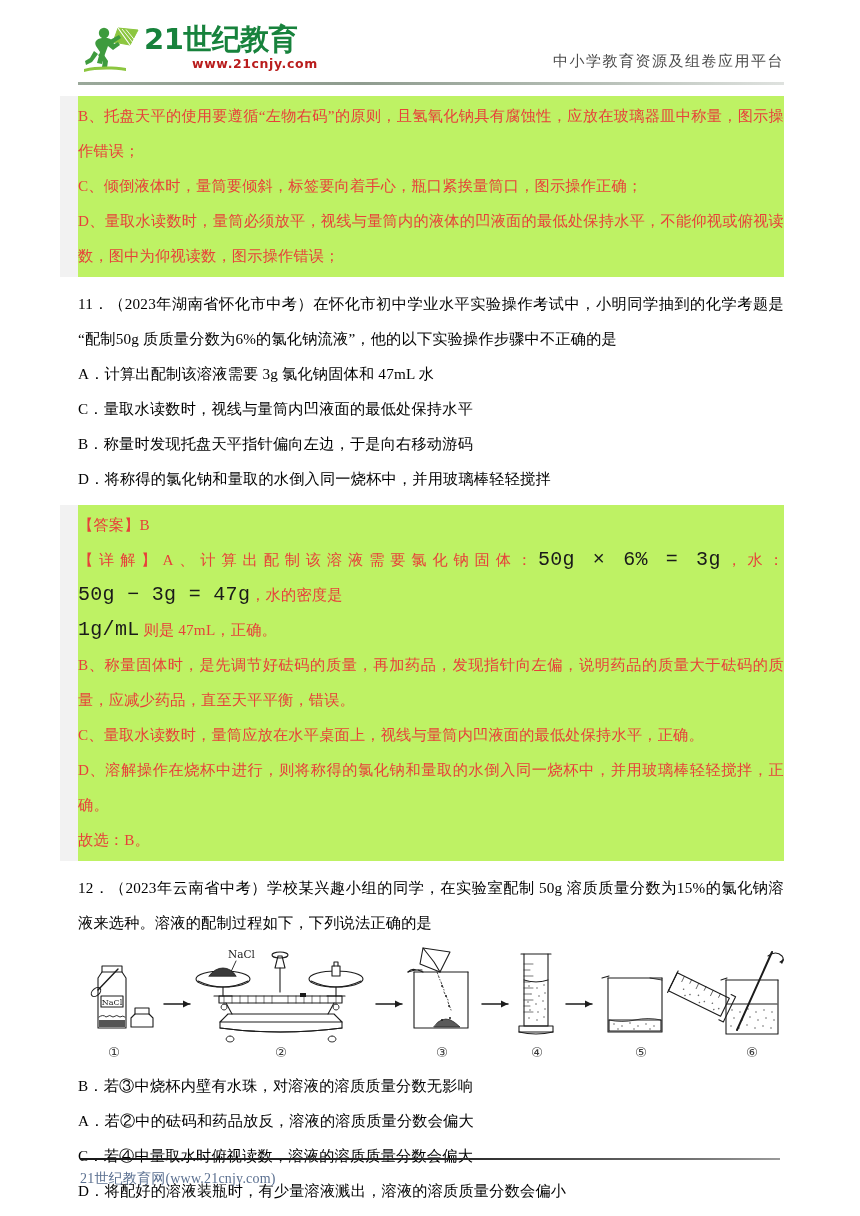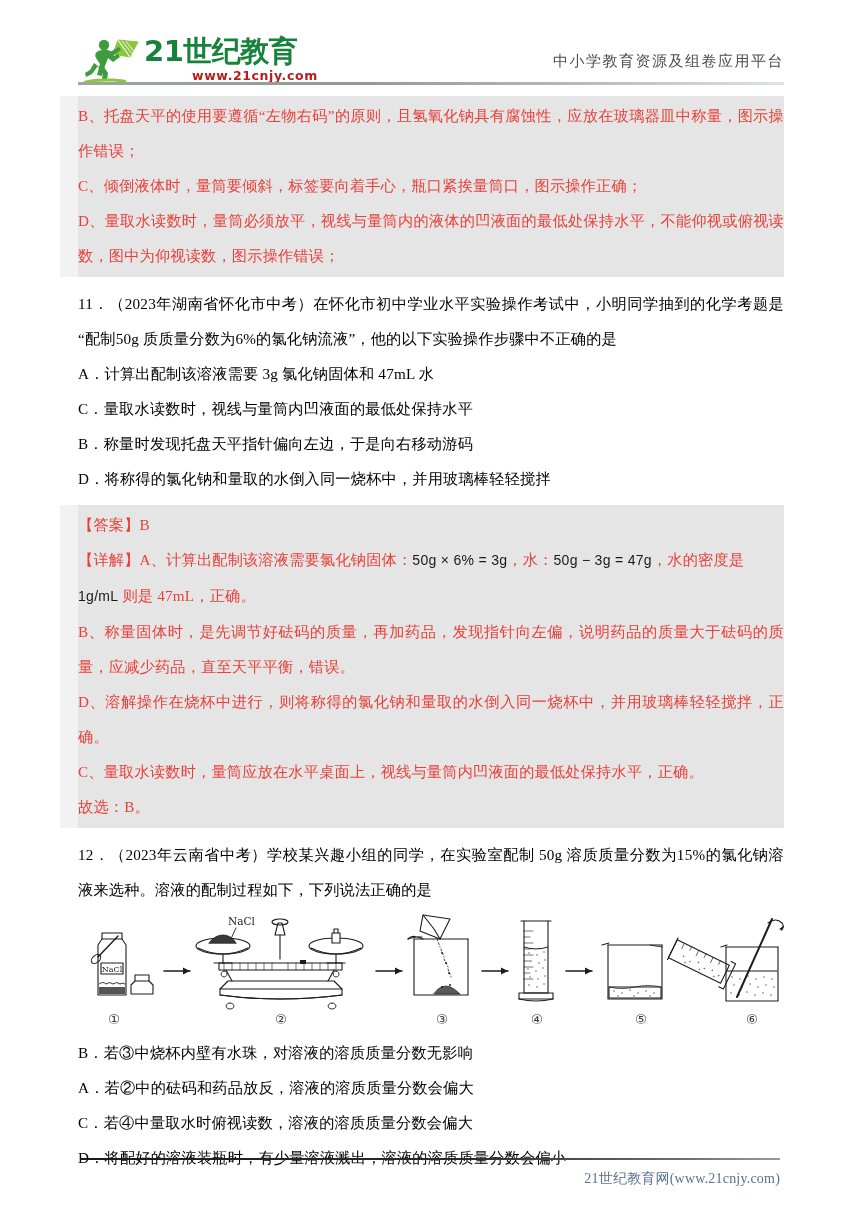--- a/index.html
+++ b/index.html
@@ -28,21 +28,21 @@
   .header {
     position: absolute;
     left: 78px;
     top: 22px;
     width: 706px;
     height: 62px;
   }
   .logo-wrap {
     position: absolute;
     left: 0;
-    top: 12px;
+    top: 0;
     width: 250px;
     height: 56px;
   }
   .logo-runner {
     position: absolute;
     left: 4px;
     top: 2px;
     width: 62px;
     height: 50px;
   }
@@ -95,21 +95,21 @@
     left: 78px;
     top: 96px;
     width: 706px;
   }
 
   .blk {
     position: relative;
   }
   
   .blk-shaded {
-    background: #e5e5e5;
+    background: #bef264;
     padding: 2px 0 4px 0;
   }
   .blk-shaded::before {
     content: "";
     position: absolute;
     left: -18px;
     top: 0;
     width: 18px;
     height: 100%;
     background: #f2f2f2;
@@ -133,22 +133,22 @@
     font-size: 15.2px;
     line-height: 35px;
     letter-spacing: 0.2px;
   }
   .opt-letter {
     display: inline-block;
     min-width: 21px;
   }
 
   .math {
-    font-family: Liberation Sans, sans-serif;
-    font-size: 14px;
+    font-family: Liberation Mono, monospace;
+    font-size: 20px;
     color: #1a1a1a;
     letter-spacing: 0.3px;
     white-space: nowrap;
   }
 
   .gap-sm { height: 9px; }
 
   
   .figure {
     position: relative;
@@ -178,21 +178,21 @@
     top: 1158px;
     width: 700px;
   }
   .footer-rule {
     width: 700px;
     height: 2px;
     background: linear-gradient(to right, #1a1a1a 0%, #2b2b2b 55%, #6b6b6b 85%, #9a9a9a 100%);
   }
   .footer-text {
     margin-top: 10px;
-    text-align: right;
+    text-align: left;
     font-size: 14px;
     color: #5b7090;
     font-family: "Liberation Serif", serif;
     letter-spacing: 0.2px;
   }
 </style>
 </head>
 <body>
 
 <div class="page">
@@ -249,22 +249,22 @@
     <div class="gap-sm"></div>
 
     <div class="blk blk-shaded">
       <p class="line red"><span>【答案】</span><span>B</span></p>
 
       <p class="line red"><span>【详解】</span><span>A、计算出配制该溶液需要氯化钠固体：</span><span class="math">50g × 6% = 3g</span><span>，水：</span><span class="math">50g − 3g = 47g</span><span>，水的密度是</span></p>
 
       <p class="line red"><span class="math">1g/mL</span><span> 则是 47mL，正确。</span></p>
 
       <p class="line red">B、称量固体时，是先调节好砝码的质量，再加药品，发现指针向左偏，说明药品的质量大于砝码的质量，应减少药品，直至天平平衡，错误。</p>
+      <p class="line red">C、量取水读数时，量筒应放在水平桌面上，视线与量筒内凹液面的最低处保持水平，正确。</p>
       <p class="line red">D、溶解操作在烧杯中进行，则将称得的氯化钠和量取的水倒入同一烧杯中，并用玻璃棒轻轻搅拌，正确。</p>
-      <p class="line red">C、量取水读数时，量筒应放在水平桌面上，视线与量筒内凹液面的最低处保持水平，正确。</p>
       <p class="line red">故选：B。</p>
     </div>
 
     <div class="gap-sm"></div>
 
     <div class="blk">
       <p class="line"><span>12．</span><span>（2023年云南省中考）</span><span>学校某兴趣小组的同学，在实验室配制 50g 溶质质量分数为15%的氯化钠溶液来选种。溶液的配制过程如下，下列说法正确的是</span></p>
 
       <div class="figure">
         <svg width="706" height="98" viewBox="0 0 706 98">

